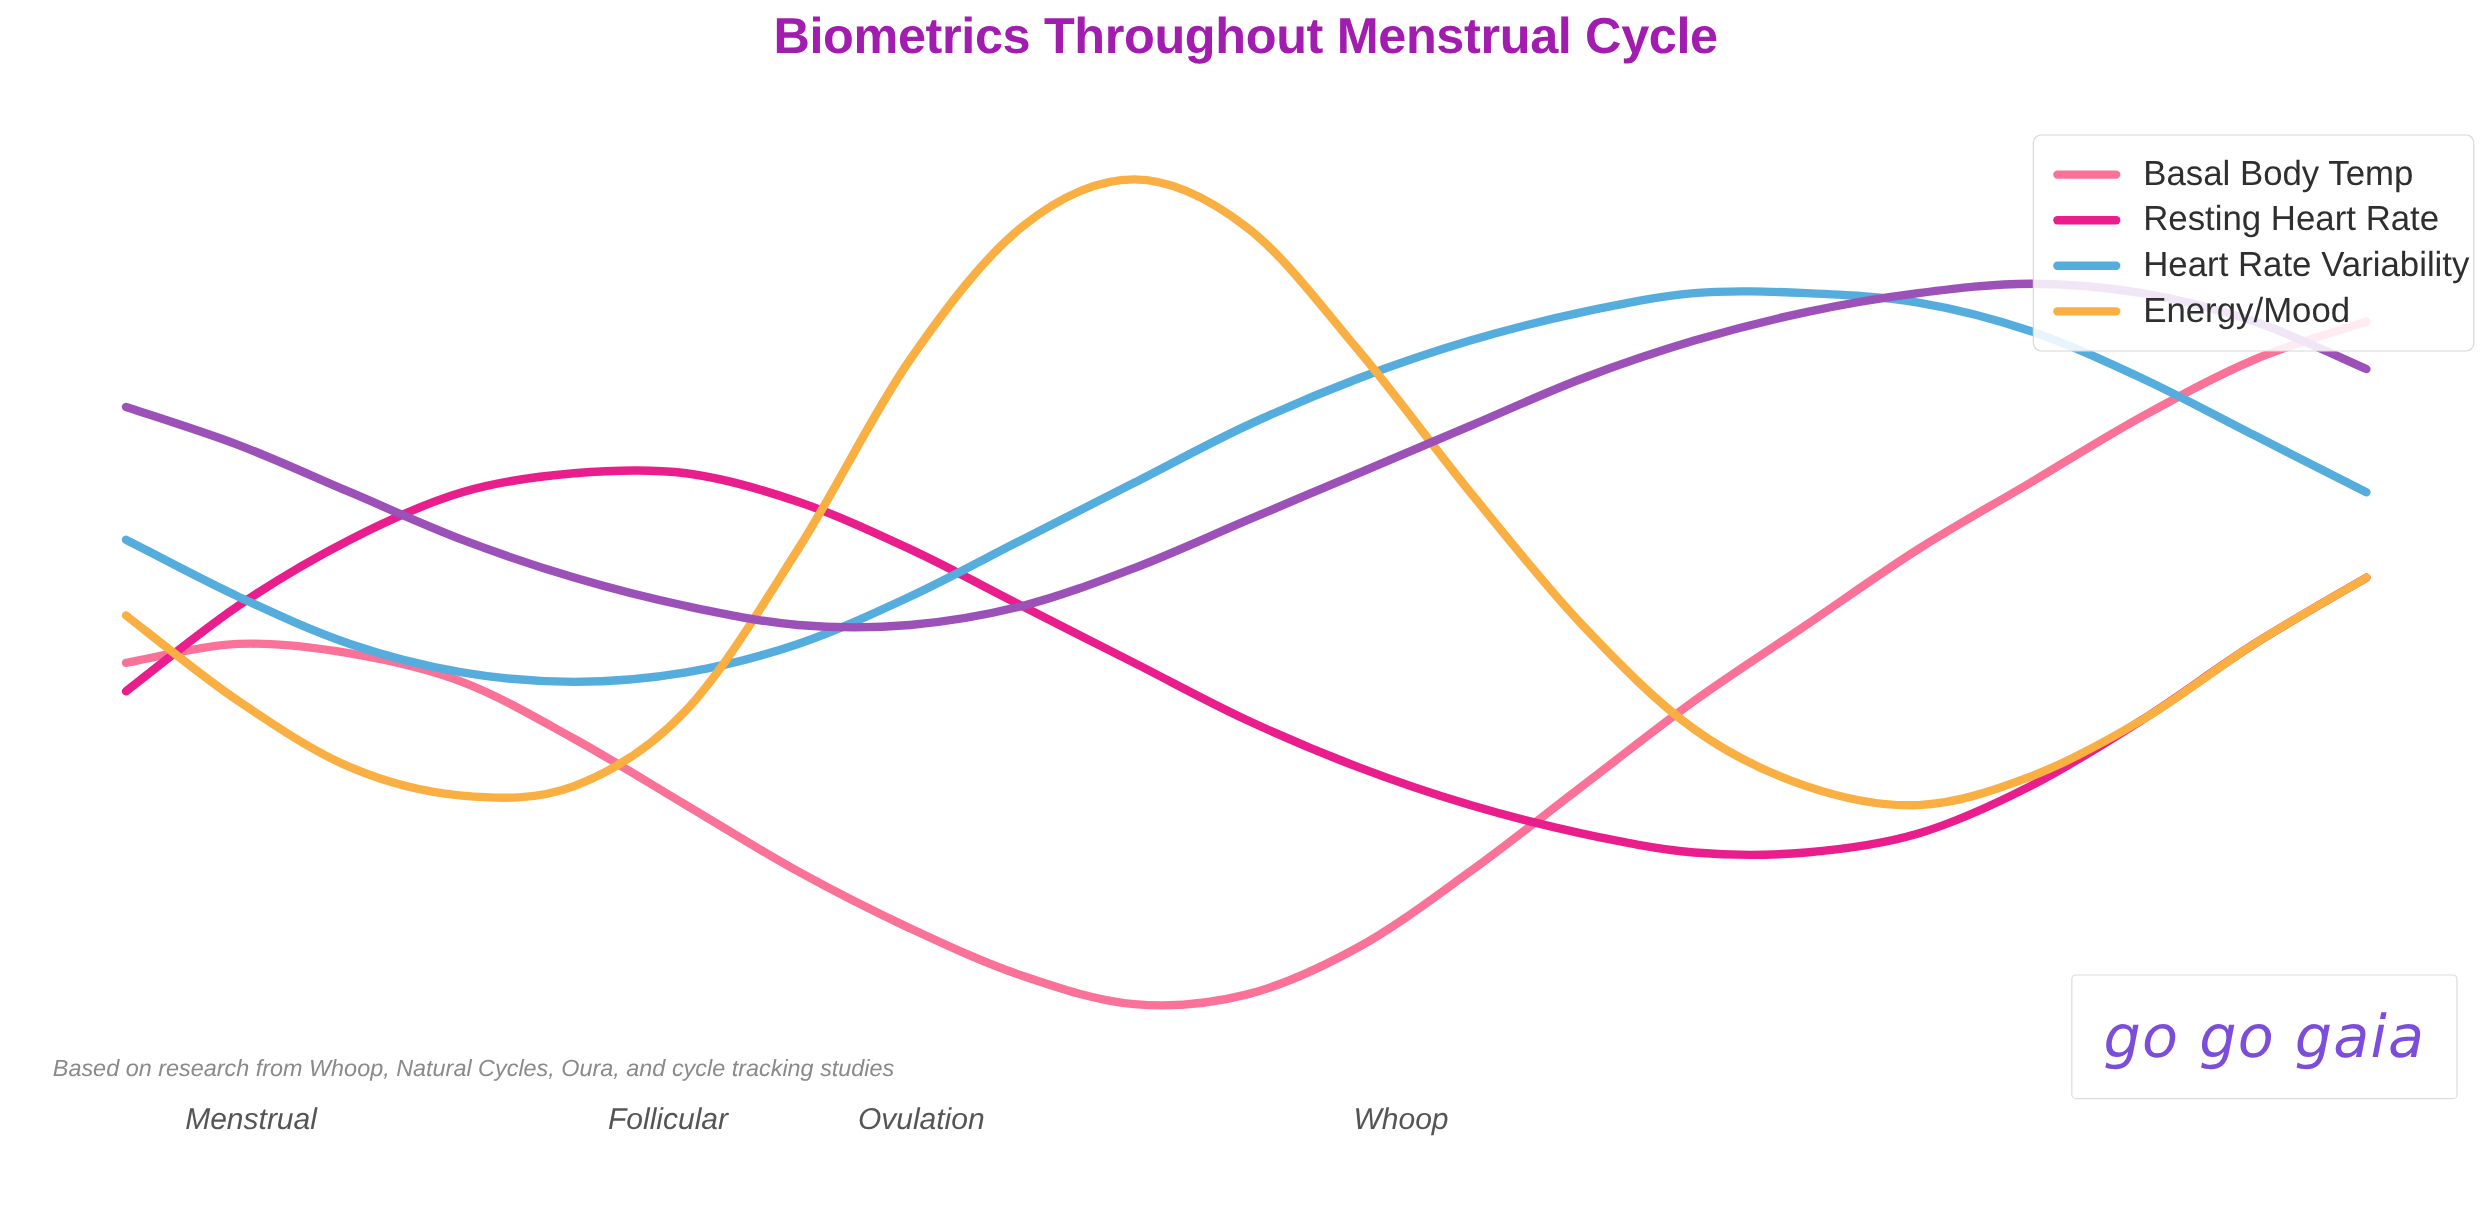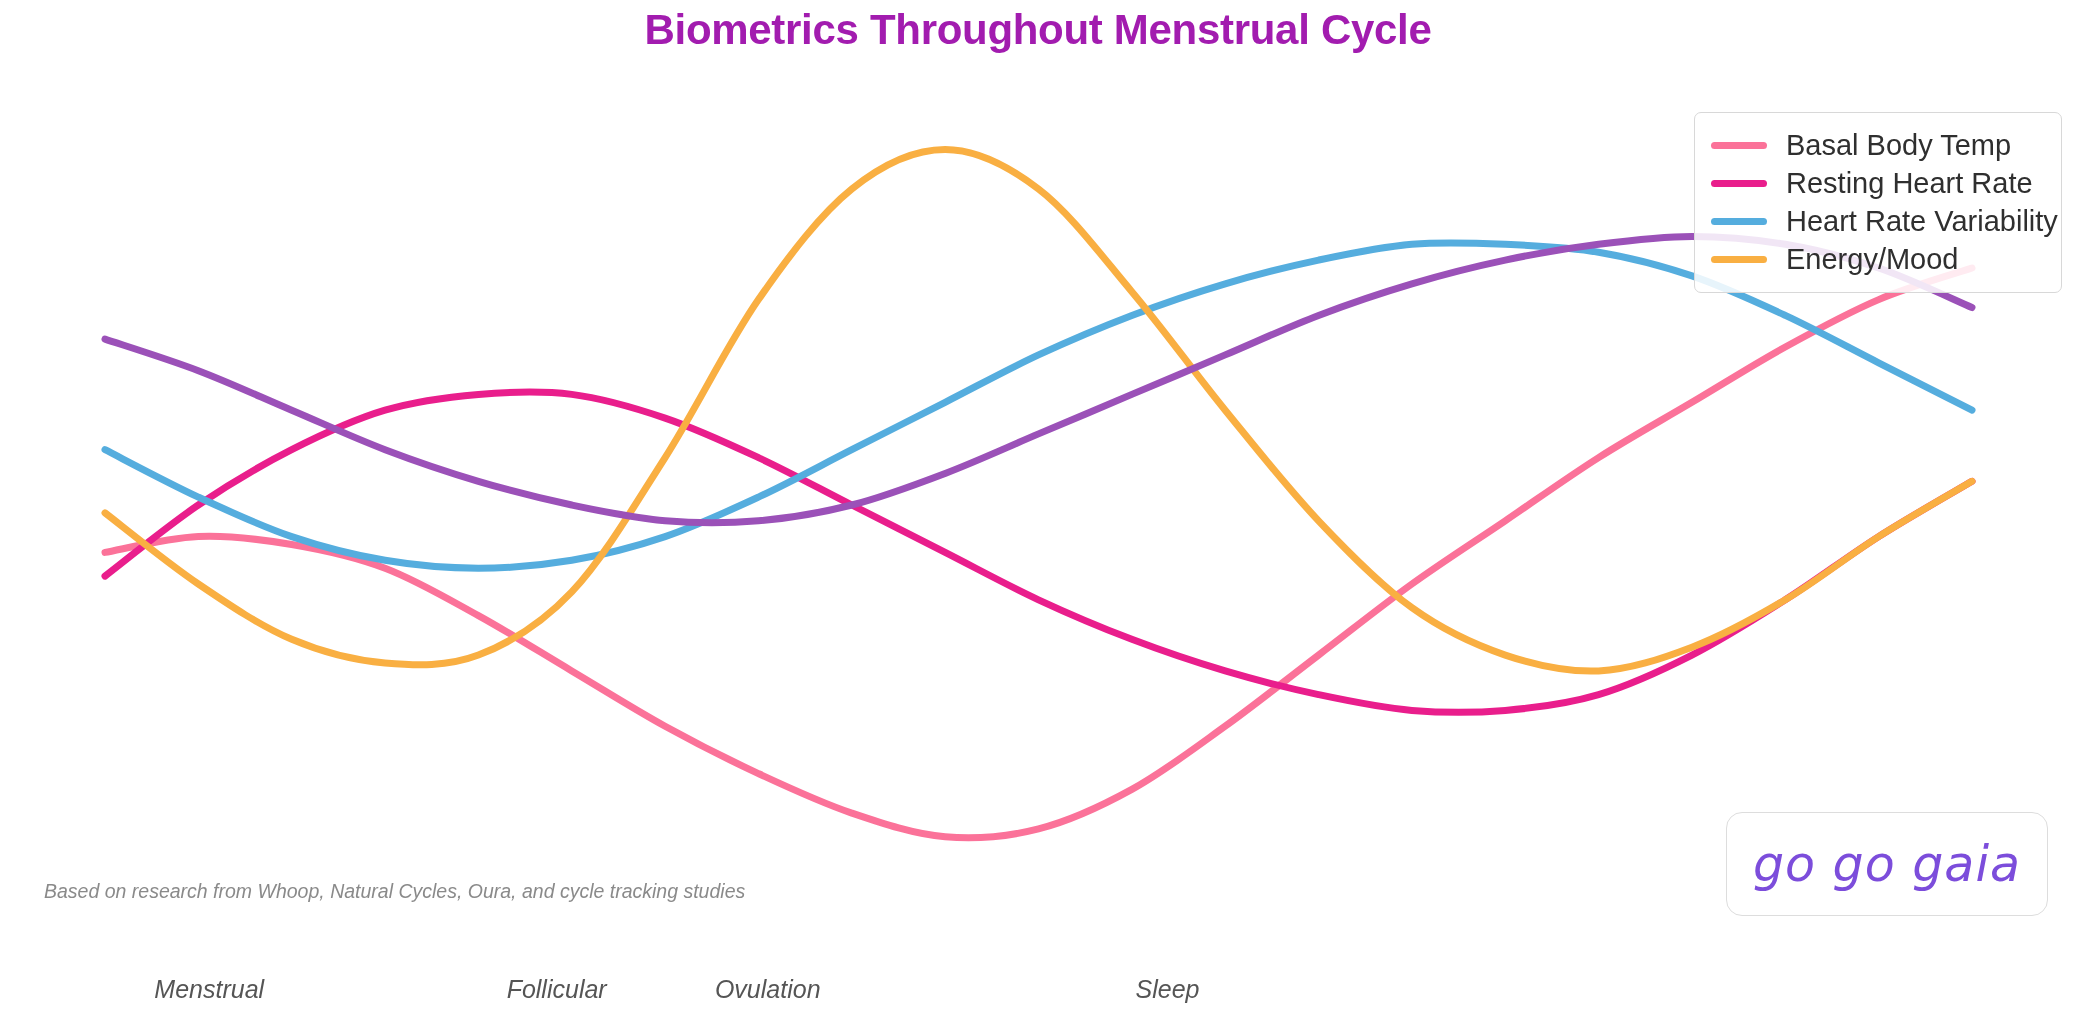--- a/index.html
+++ b/index.html
@@ -75,42 +75,42 @@
     left: 44px;
     top: 880px;
     font-size: 19.5px;
     font-style: italic;
     color: #8a8a8a;
     font-family: "Liberation Sans", sans-serif;
   }
   .phase-labels {
     position: absolute;
     left: 0;
-    top: 975px;
+    top: 919px;
     width: 1868px;
     height: 40px;
   }
   .phase-label {
     position: absolute;
     font-size: 25px;
     font-style: italic;
     color: #555555;
     font-family: "Liberation Sans", sans-serif;
     transform: translateX(-50%);
     white-space: nowrap;
   }
   .brand-badge {
     position: absolute;
     left: 1726px;
     top: 812px;
     width: 322px;
     height: 104px;
     box-sizing: border-box;
     border: 1.5px solid #dddddd;
-    border-radius: 16px;
+    border-radius: 4px;
     background: #ffffff;
     display: flex;
     align-items: center;
     justify-content: center;
   }
   .brand-text {
     font-family: "DejaVu Sans", sans-serif;
     font-style: italic;
     font-size: 49px;
     color: #7c4ddb;
@@ -153,20 +153,20 @@
       <span class="legend-label">Energy/Mood</span>
     </div>
   </div>
 
   <div class="footnote">Based on research from Whoop, Natural Cycles, Oura, and cycle tracking studies</div>
 
   <div class="phase-labels" id="phase-labels">
       <div class="phase-label" style="left: 11.2%;">Menstrual</div>
       <div class="phase-label" style="left: 29.8%;">Follicular</div>
       <div class="phase-label" style="left: 41.1%;">Ovulation</div>
-      <div class="phase-label" style="left: 62.5%;">Sleep</div>
+      <div class="phase-label" style="left: 62.5%;">Whoop</div>
     </div>
 
   <div class="brand-badge">
     <span class="brand-text">go go gaia</span>
   </div>
 
 </div>
 
 </body></html>

